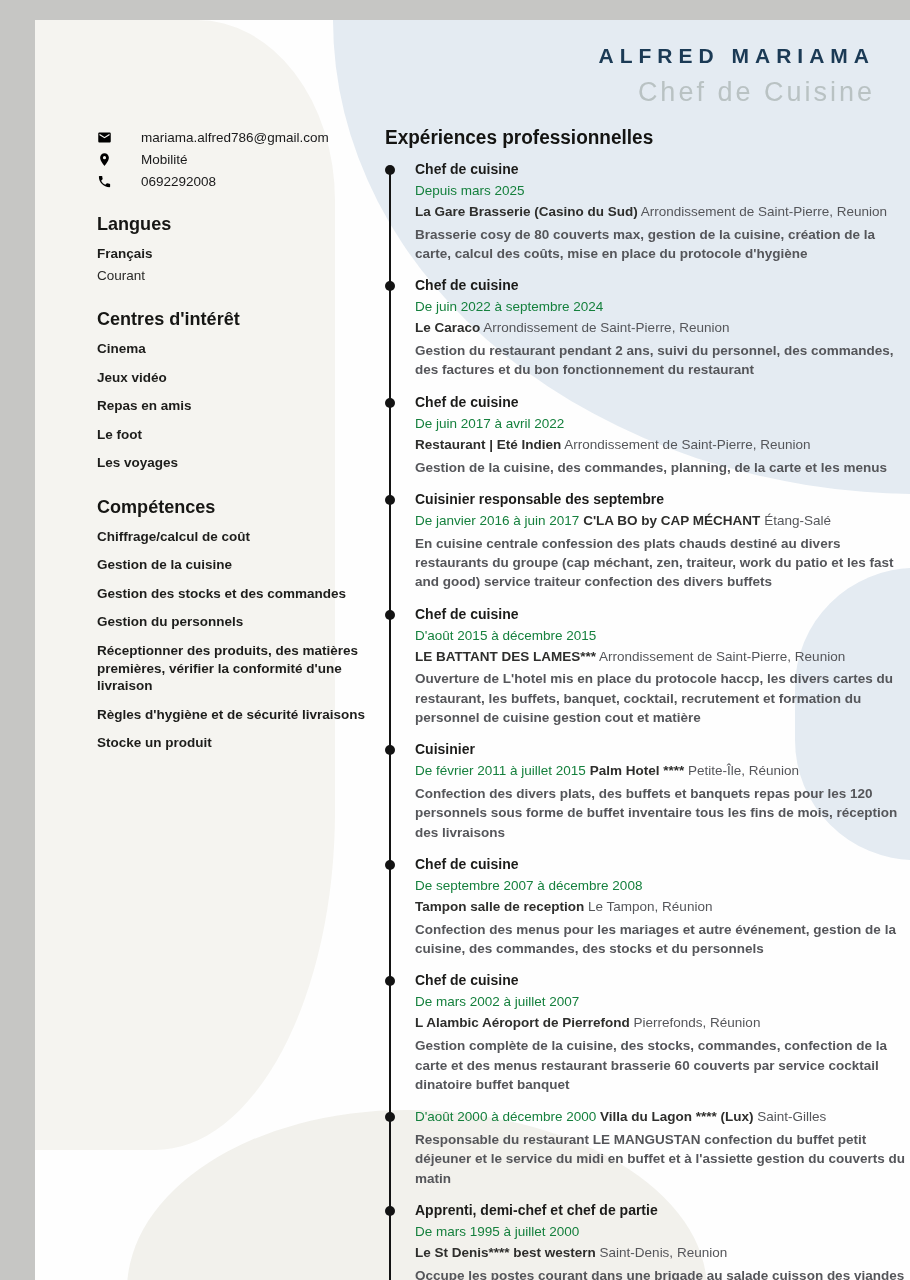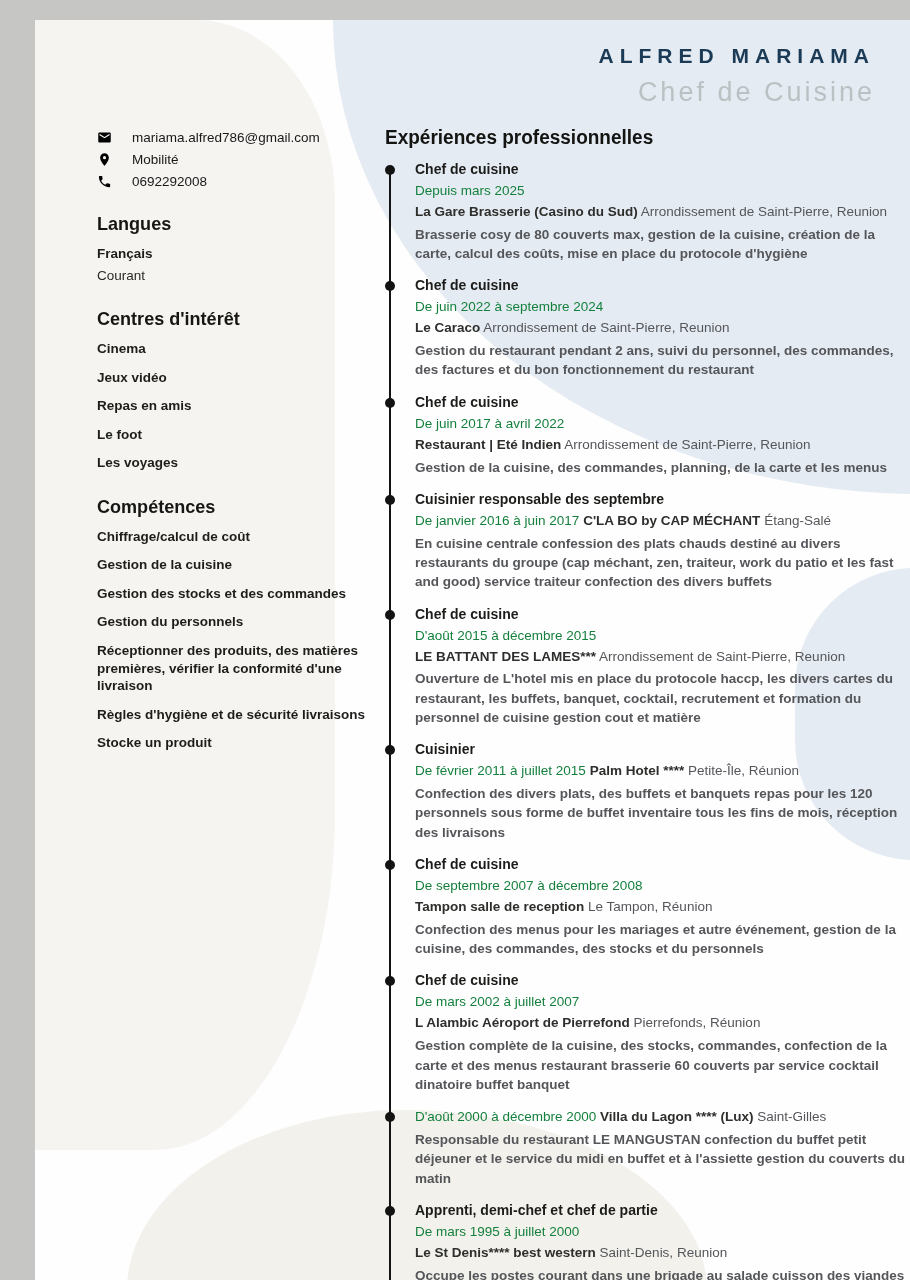--- a/index.html
+++ b/index.html
@@ -40,21 +40,21 @@
     font-size:21px;font-weight:700;letter-spacing:6px;color:#1b3a55;
     margin:0;
   }
   .subtitle{
     font-size:27px;font-weight:400;letter-spacing:3px;color:#b9c2c3;
     margin-top:9px;
   }
 
   
   .sidebar{position:absolute;left:62px;top:110px;width:272px;color:#1b1b19;}
-  .contact-row{display:flex;align-items:flex-end;gap:20px;margin-bottom:7px;}
+  .contact-row{display:flex;align-items:flex-end;gap:29px;margin-bottom:7px;}
   .contact-row svg{width:15px;height:15px;fill:#15151
 
 
 3;flex:0 0 15px;}
   .contact-row .ctext{font-size:13.5px;color:#19191a;}
   .side-heading{
     display:inline-block;transform:scaleX(.95);transform-origin:left;
     font-size:19px;font-weight:800;color:#161614;letter-spacing:0;
     margin:0 0 10px 0;
   }

